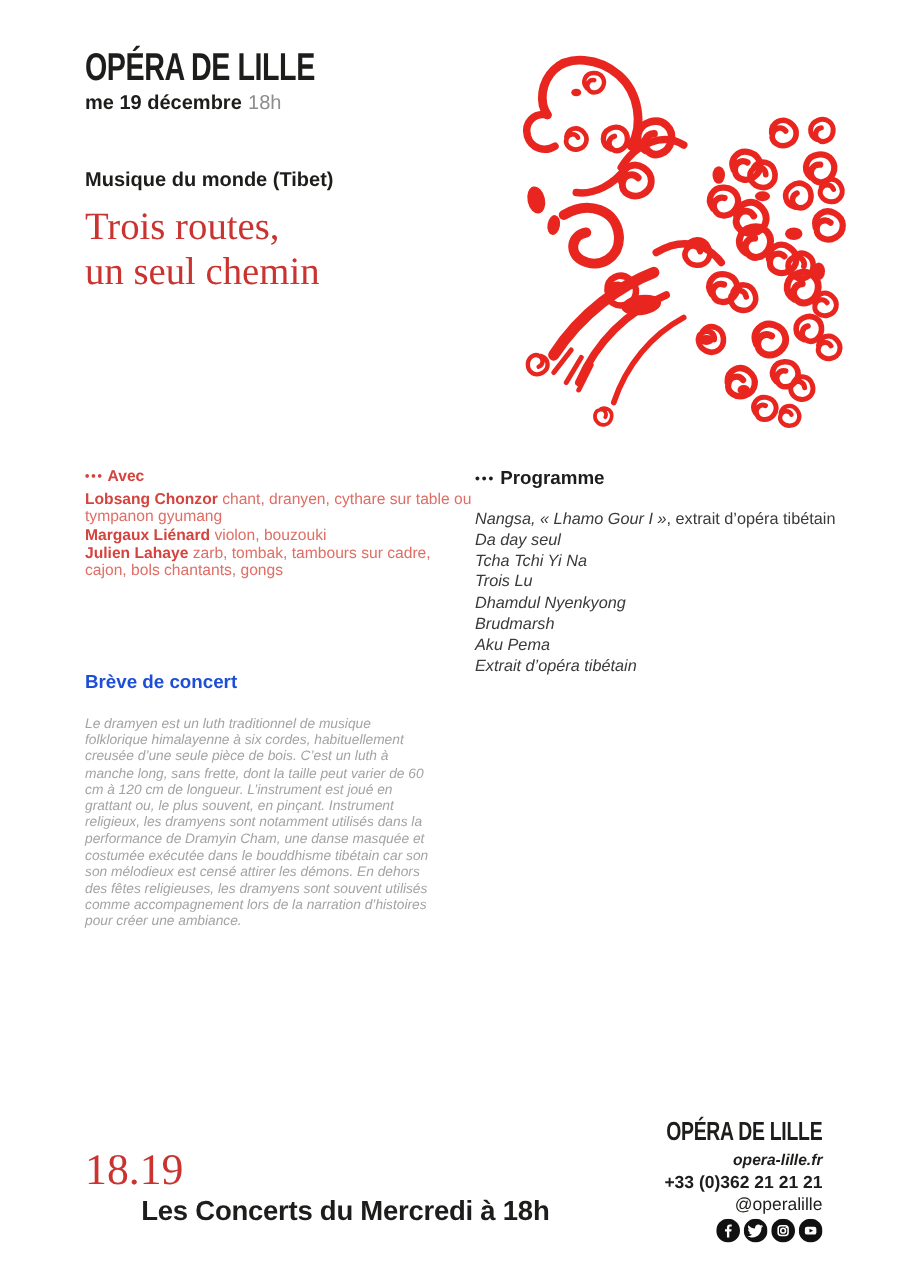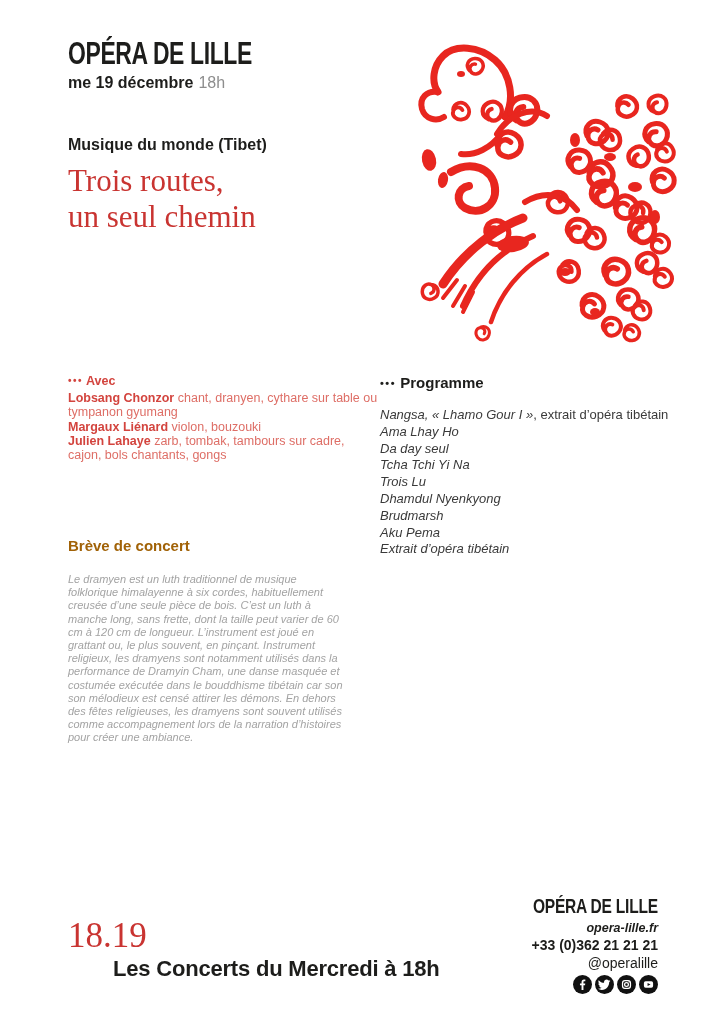--- a/index.html
+++ b/index.html
@@ -26,21 +26,21 @@
   .performer-name{font-weight:700;color:#d3443e;}
 
   
   .programme{left:380px;top:374px;width:300px;}
   .programme .heading{font-size:15px;font-weight:700;color:#1d1d1b;margin-bottom:16px;}
   .programme .heading .bullets{font-size:11px;}
   .prog-item{font-size:13px;font-style:italic;line-height:16.8px;color:#3a3a3a;}
   .prog-roman{font-style:normal;}
 
   
-  .breve-heading{left:68px;top:537px;font-size:15px;font-weight:700;color:#a16207;}
+  .breve-heading{left:68px;top:537px;font-size:15px;font-weight:700;color:#1d4ed8;}
   .breve-text{left:68px;top:573px;width:278px;font-size:11px;font-style:italic;
               line-height:13.2px;color:#a3a3a3;}
 
   
   .season-years{left:68px;top:918px;font-family:"Liberation Serif",serif;font-size:35px;
                 color:#c93431;line-height:36px;}
   .season-series{left:68px;top:956px;font-size:22px;font-weight:700;letter-spacing:-0.2px;margin-left:45px;}
 
   
   .footer-right{right:66px;top:894px;text-align:right;}
@@ -147,21 +147,20 @@
     <div><span class="performer-name">Margaux Liénard</span><span> violon, bouzouki</span></div>
     <div><span class="performer-name">Julien Lahaye</span><span> zarb, tombak, tambours sur cadre, cajon, bols chantants, gongs</span></div>
   </div>
 
   <div class="abs programme">
     <div class="heading">
       <span class="bullets">•••</span>
       <span>Programme</span>
     </div>
     <div class="prog-item"><span>Nangsa, « Lhamo Gour I »</span><span class="prog-roman">, extrait d’opéra tibétain</span></div>
-    <div class="prog-item">Ama Lhay Ho</div>
     <div class="prog-item">Da day seul</div>
     <div class="prog-item">Tcha Tchi Yi Na</div>
     <div class="prog-item">Trois Lu</div>
     <div class="prog-item">Dhamdul Nyenkyong</div>
     <div class="prog-item">Brudmarsh</div>
     <div class="prog-item">Aku Pema</div>
     <div class="prog-item">Extrait d’opéra tibétain</div>
   </div>
 
   <div class="abs breve-heading">Brève de concert</div>

